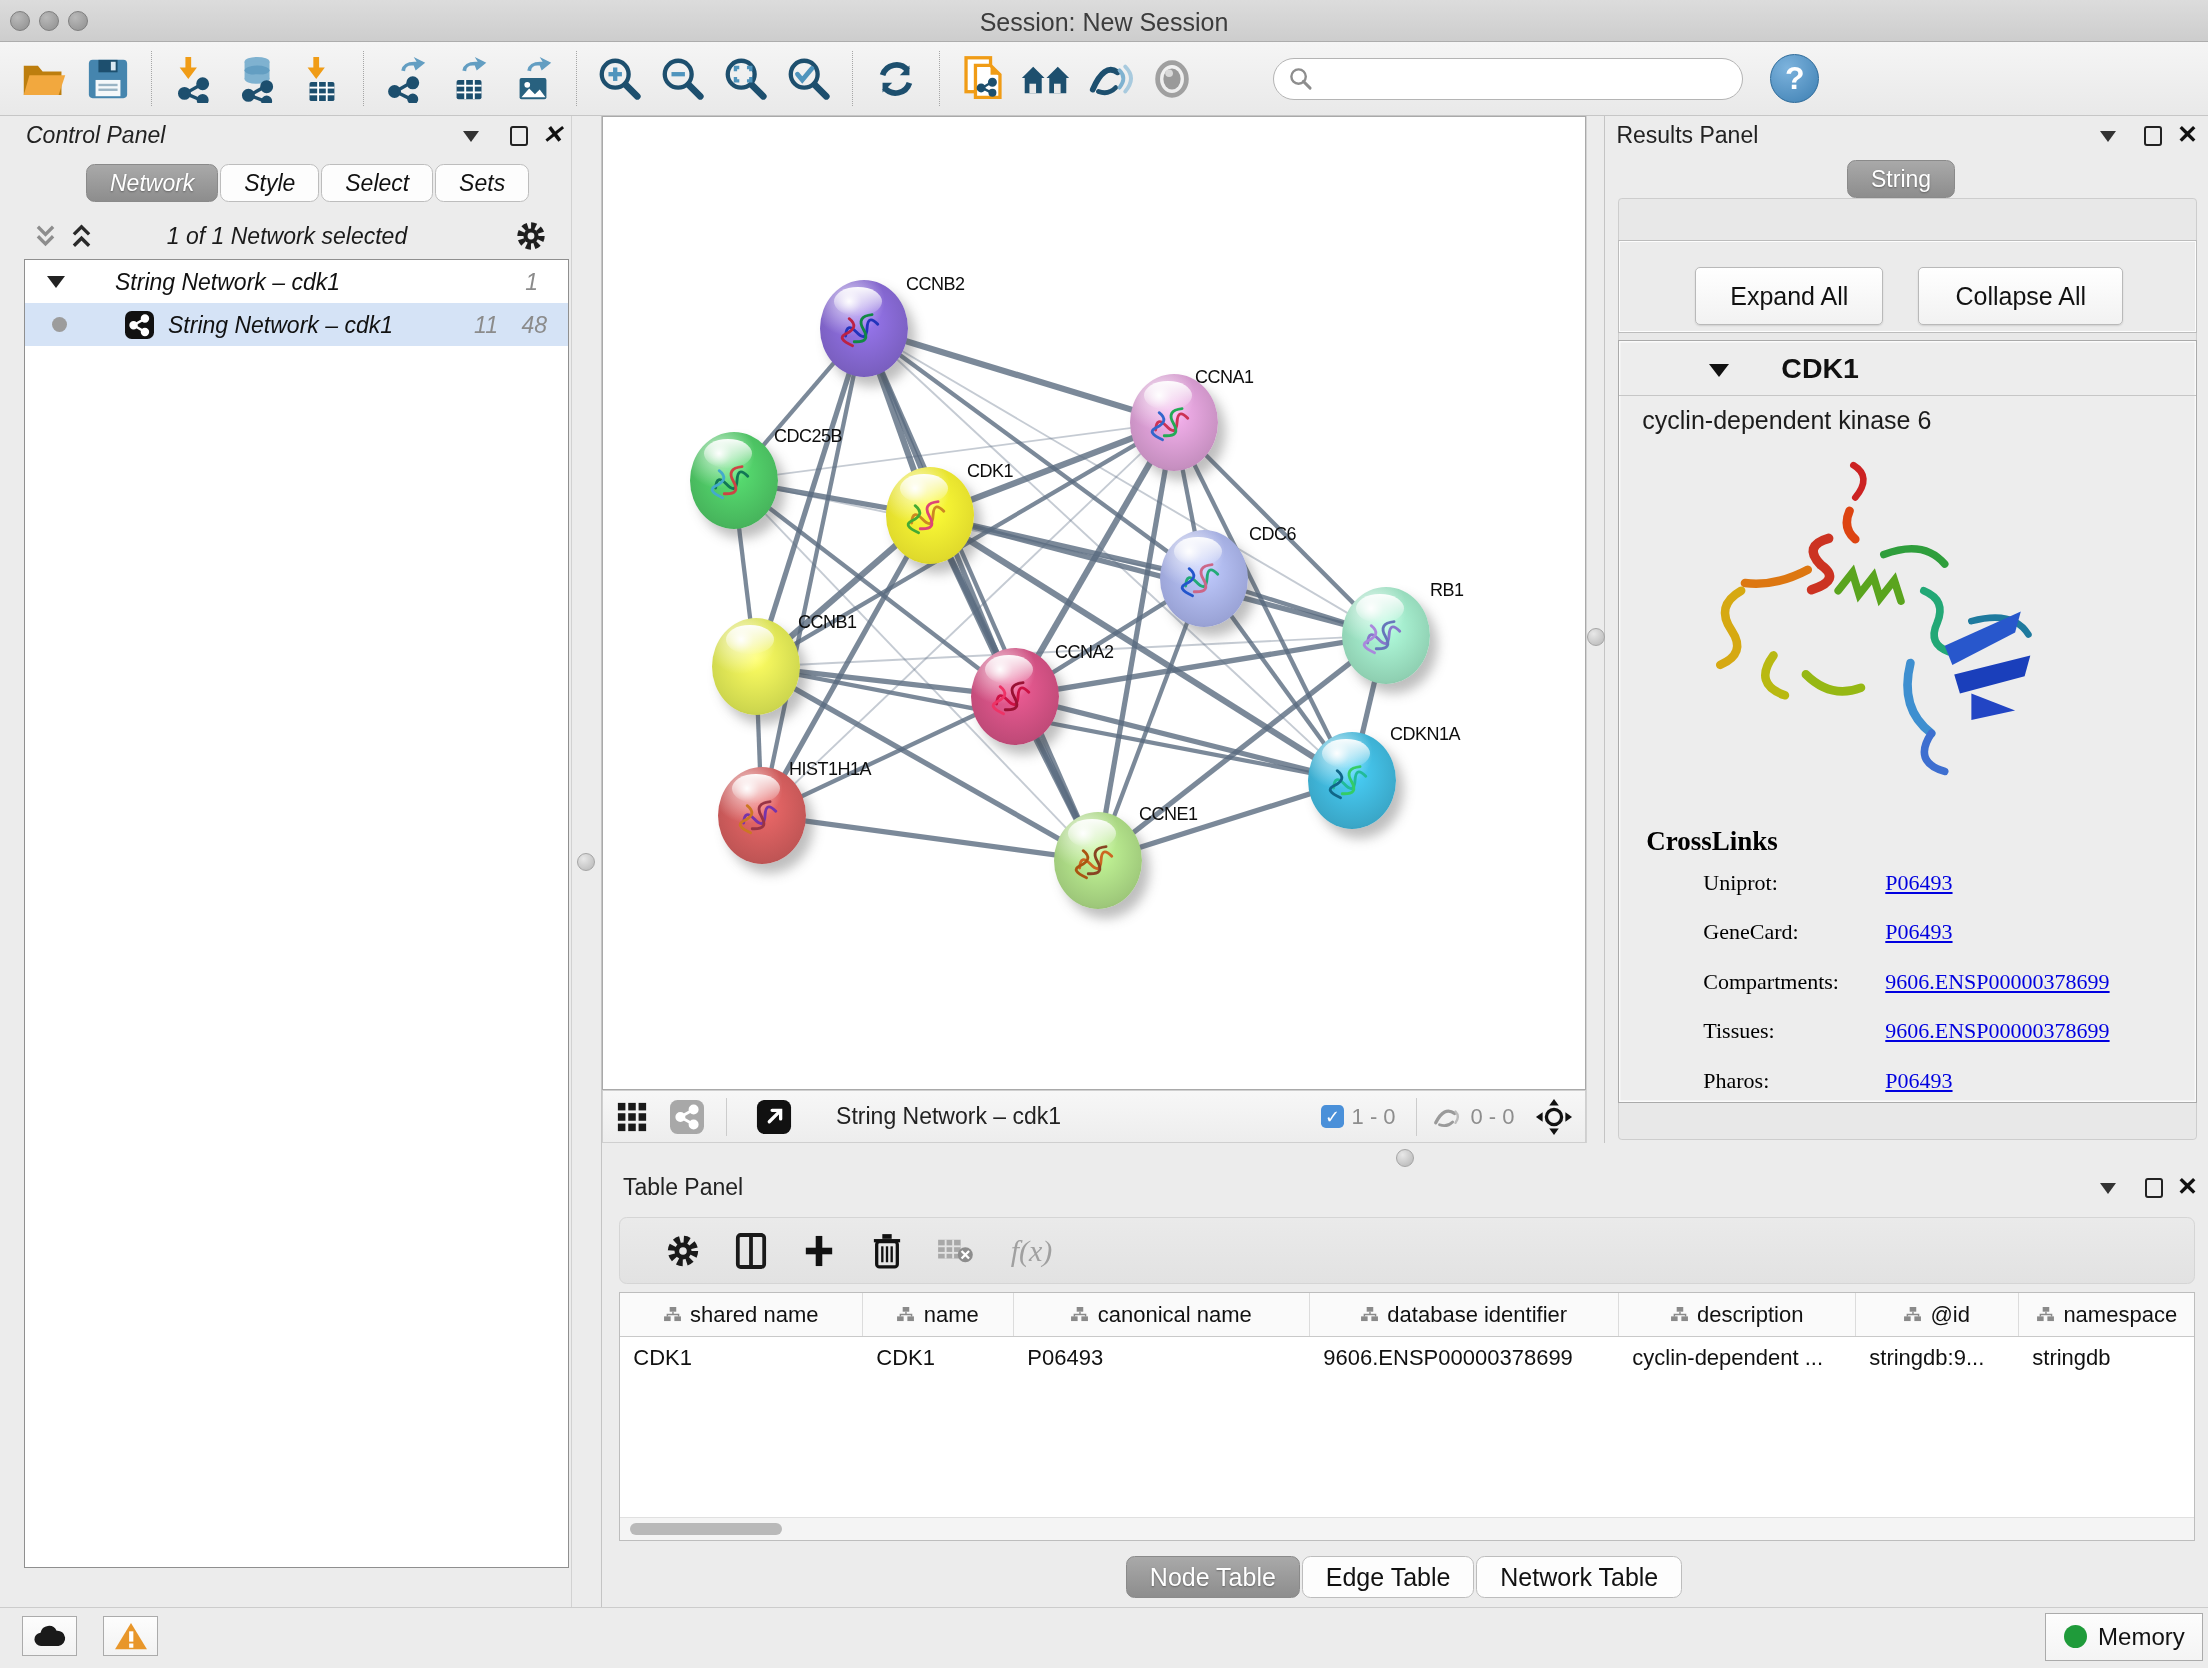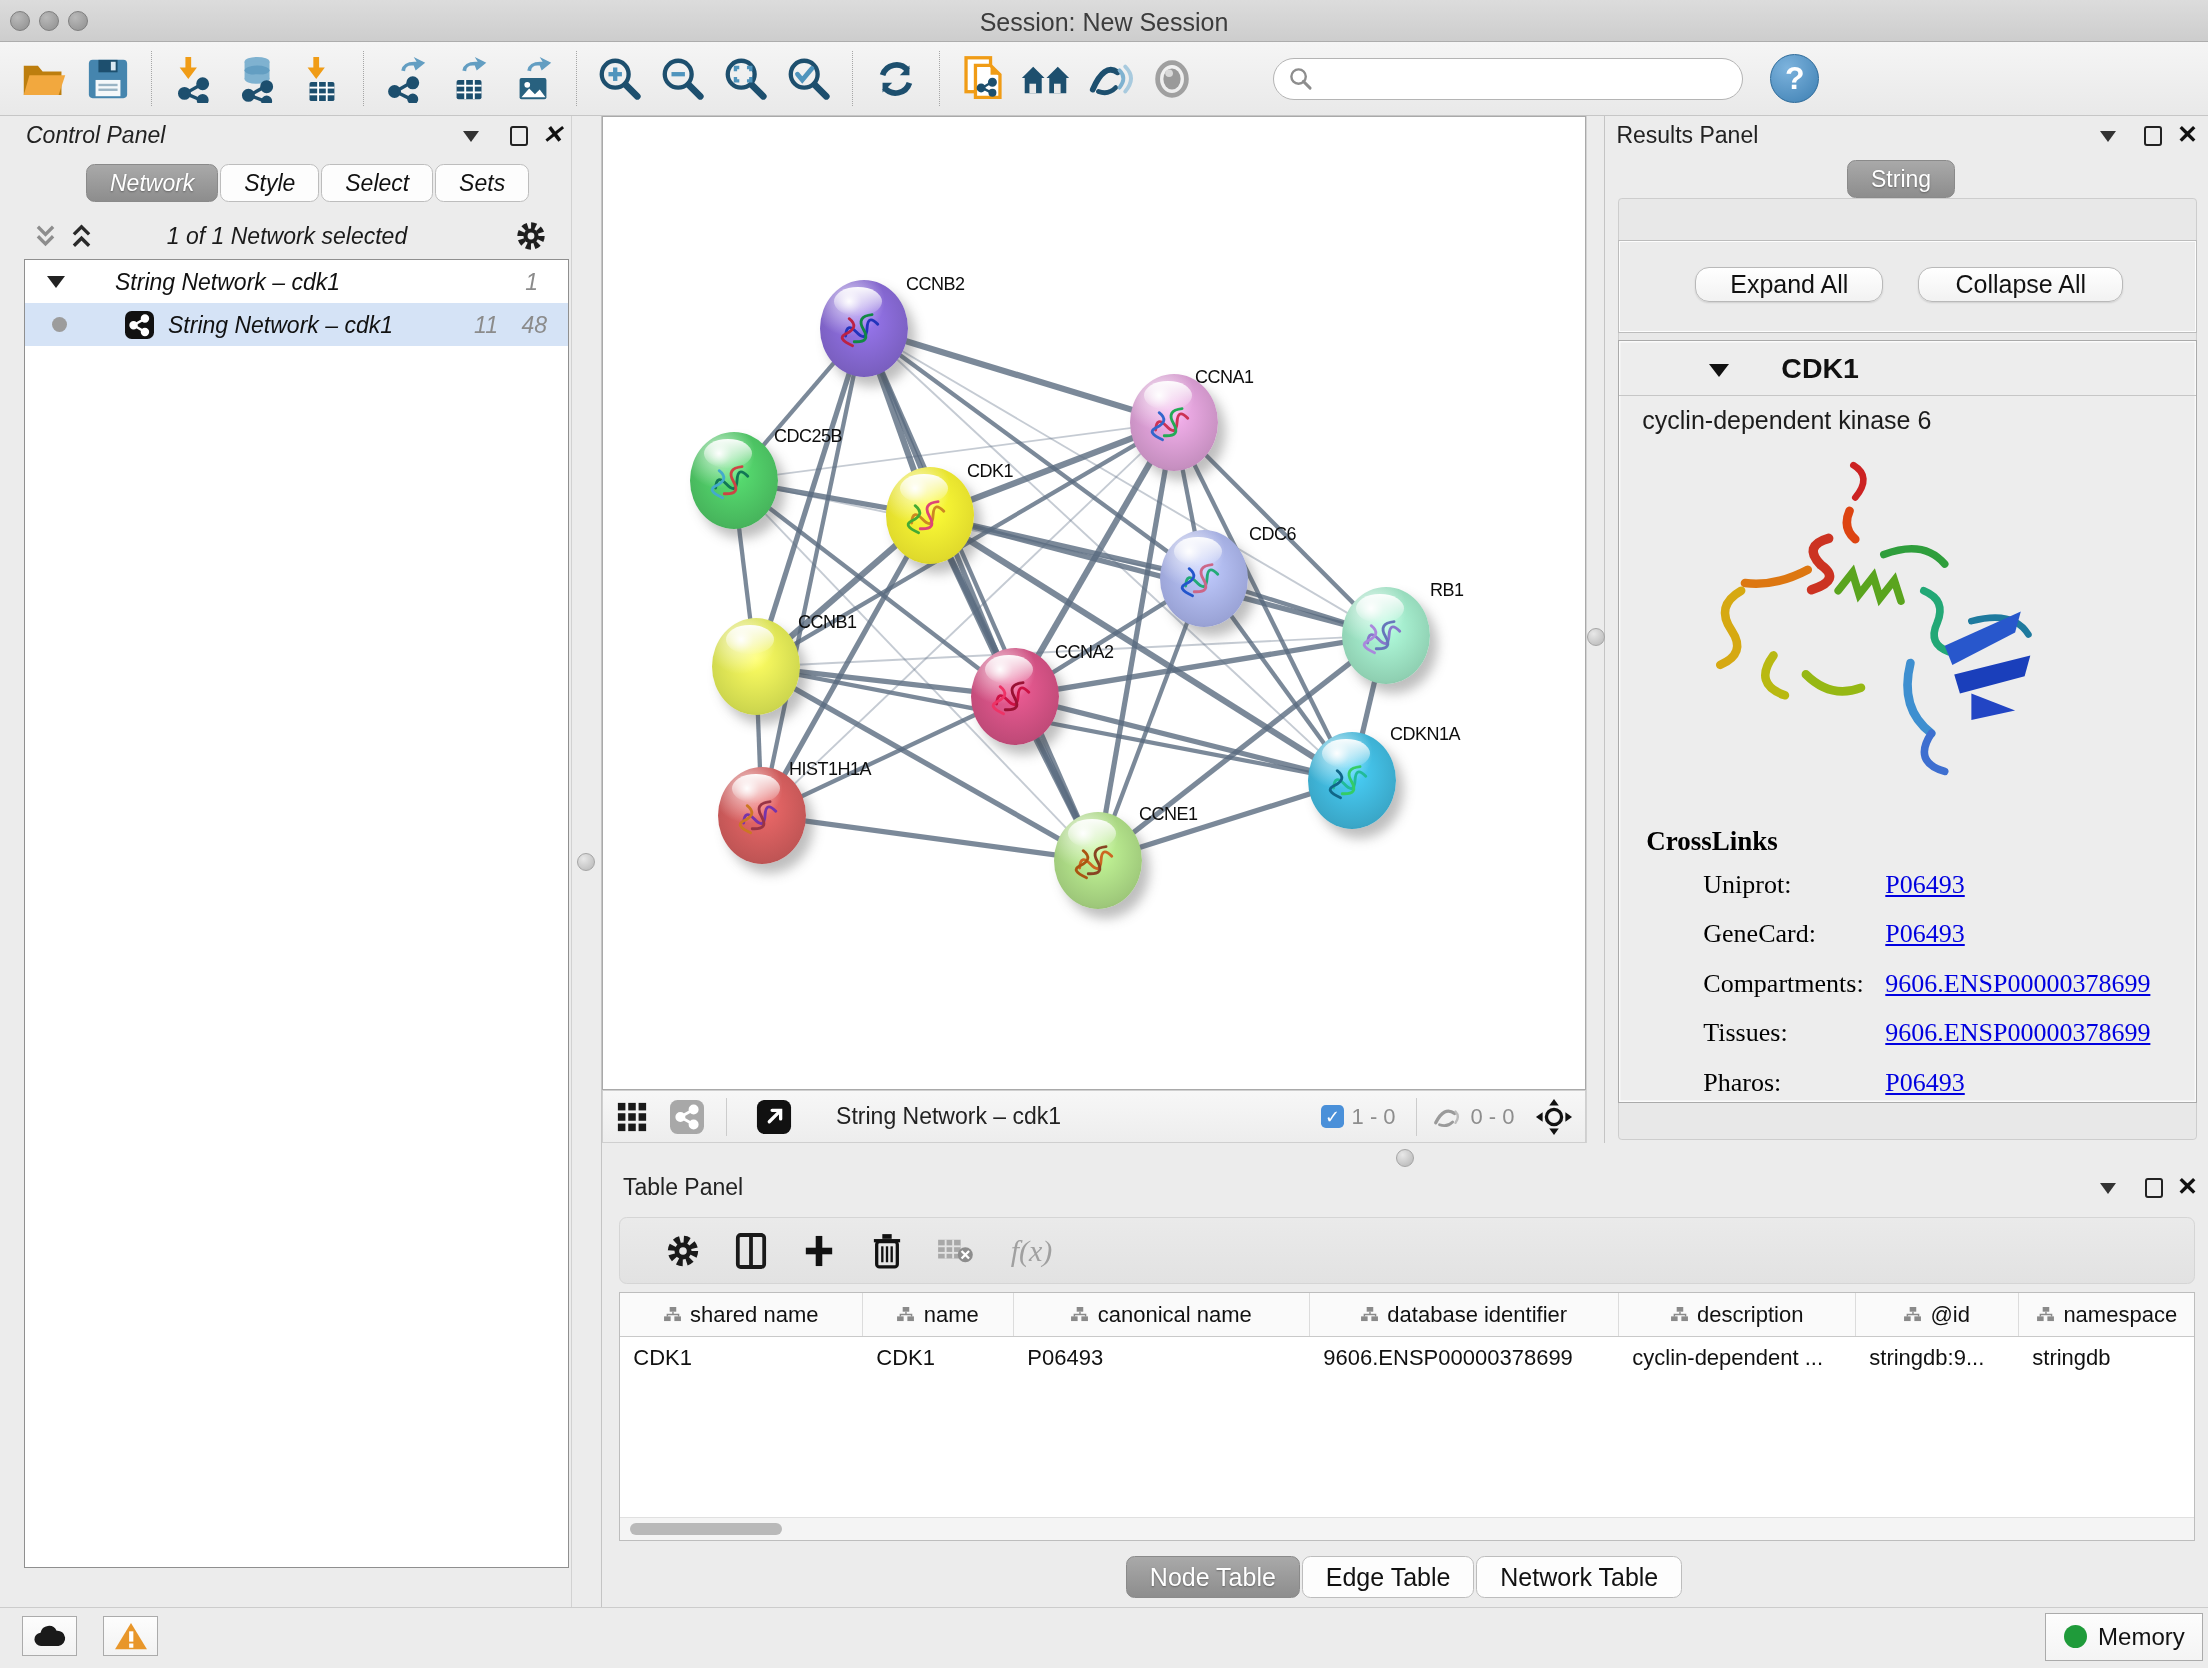--- a/index.html
+++ b/index.html
@@ -87,35 +87,35 @@
   .h-splitter-dot { position:absolute; left:1396px; top:1149px; width:18px; height:18px; border-radius:50%;
     background:radial-gradient(circle at 35% 30%, #e8e8e8, #b3b3b3); border:1px solid #a5a5a5; }
 
   
   .results-panel { position:absolute; left:1605px; top:116px; width:603px; height:1027px; background:#ececec; }
   .rp-tab { position:absolute; left:242px; top:44px; z-index:3; }
   .rp-outer { position:absolute; left:13.3px; top:82px; width:579px; height:942px;
     background:#e8e8e8; border:1px solid #cdcdcd; border-radius:3.8px; }
   .rp-btnbox { position:absolute; left:13.3px; top:124px; width:579px; height:93px;
     background:#ebebeb; border:1px solid #bcbcbc; box-shadow:inset 0 0 0 1px #fdfdfd; }
-  .rp-btn { position:absolute; top:26px; height:35px; background:linear-gradient(#ffffff,#f2f2f2);
-    border:1px solid #b9b9b9; border-radius:14px; font-size:25px; color:#111;
+  .rp-btn { position:absolute; top:26px; height:58px; background:linear-gradient(#ffffff,#f2f2f2);
+    border:1px solid #b9b9b9; border-radius:5px; font-size:25px; color:#111;
     display:flex; align-items:center; justify-content:center; box-shadow:0 1px 1.9px rgba(0,0,0,.12); }
   .rp-content { position:absolute; left:13.3px; top:224px; width:579px; height:763px;
     background:#ededed; border:1px solid #aaa; box-shadow:inset 0 0 0 1.4px #fbfbfb; }
   .rp-gene-row { position:absolute; left:0; right:0; top:0; height:55px; border-bottom:1px solid #c6c6c6; }
   .rp-gene-tri { position:absolute; left:90px; top:23px; width:0; height:0;
     border-left:10.5px solid transparent; border-right:10.5px solid transparent; border-top:13.3px solid #111; }
   .rp-gene-name { position:absolute; left:162px; top:11.4px; font-size:28.5px; font-weight:bold; color:#111; }
   .rp-desc { position:absolute; left:23px; top:65px; font-size:25px; color:#1c1c1c; }
   .rp-struct { position:absolute; left:67px; top:107px; }
   .xl-title { position:absolute; left:27px; top:485px; font-family:"Liberation Serif",serif;
     font-size:27px; font-weight:bold; color:#000; }
   .xl-row { position:absolute; left:84px; width:476px; height:38px;
-    font-family:"Liberation Serif",serif; font-size:26px; }
+    font-family:"Liberation Serif",serif; font-size:22px; }
   .xl-label { position:absolute; left:0; color:#000; }
   .xl-link { position:absolute; left:182px; color:#0000e0; text-decoration:underline; }
 
   
   .table-panel { position:absolute; left:602px; top:1168px; width:1606px; height:439px; }
   .tp-toolbar { position:absolute; left:17px; top:49px; width:1576px; height:67px;
     background:linear-gradient(#eaeaea,#e2e2e2); border:1px solid #d5d5d5; border-radius:7.6px;
     display:flex; align-items:center; padding-left:28.5px; }
   .tp-tool { width:68px; display:flex; align-items:center; justify-content:center; }
   .fx-label { font-family:"Liberation Serif",serif; font-style:italic; font-size:30px; color:#a0a0a0; }

